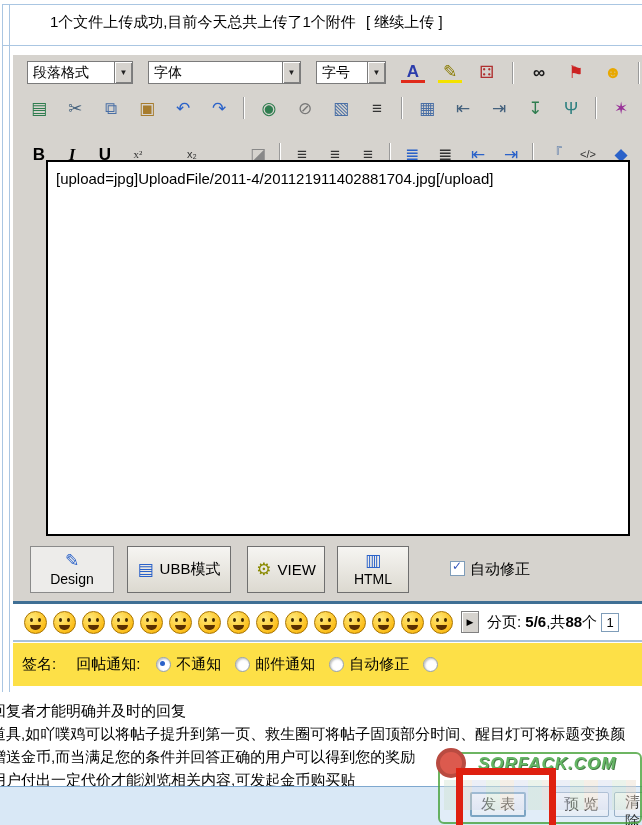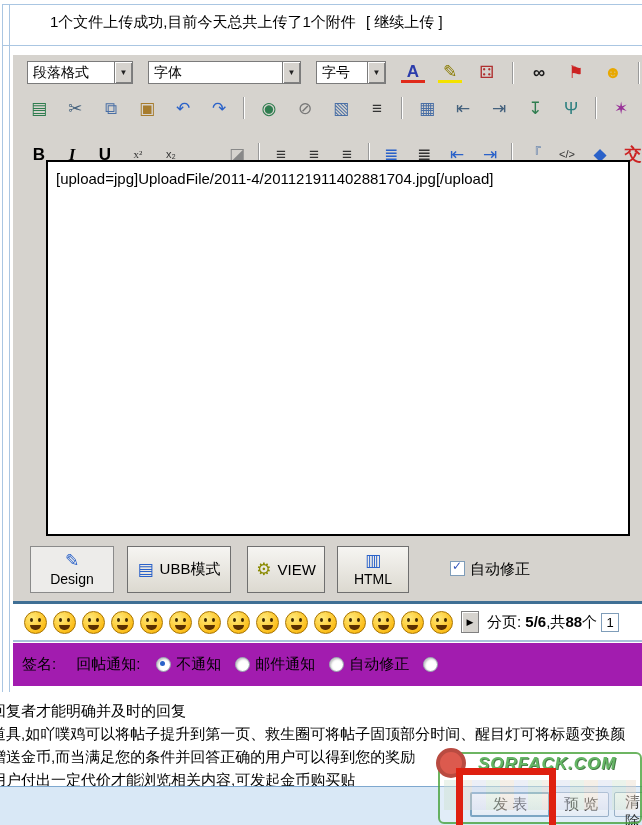--- a/index.html
+++ b/index.html
@@ -67,38 +67,38 @@
     border-radius:0 0 10px 10px;background:#5a3000;}
   .morebtn{flex:0 0 auto;width:16px;height:20px;background:#d6d3ce;border:1px solid #808080;
     box-shadow:inset 1px 1px 0 #fff;display:flex;align-items:center;justify-content:center;
     font-size:9px;margin:0 8px 0 2px;cursor:pointer;}
   .pag{font-size:15px;}
   .pag b{font-weight:bold;}
   .pageinput{width:16px;height:17px;border:1px solid #7f9db9;font-size:13px;text-align:center;
     margin-left:4px;padding:0;}
 
   .sepline2{left:13px;top:640px;width:629px;height:2px;background:#a9c2da;}
-  .sigrow{left:13px;top:643px;width:629px;height:43px;background:#a21caf;display:flex;
+  .sigrow{left:13px;top:643px;width:629px;height:43px;background:#fde047;display:flex;
     align-items:center;padding-left:9px;box-sizing:border-box;font-size:15px;white-space:nowrap;overflow:hidden;}
   .radio{display:inline-block;width:13px;height:13px;border-radius:50%;background:#fff;
     border:1px solid #95a0ab;box-shadow:inset 1px 1px 2px rgba(0,0,0,.25);position:relative;
     vertical-align:-2px;margin:0 5px 0 14px;cursor:pointer;}
   .radio.checked:after{content:"";position:absolute;left:3px;top:3px;width:5px;height:5px;
     border-radius:50%;background:#2b62c9;}
   .grouplabel{margin-right:2px;}
   .notifylabel{margin-left:18px;}
 
   .info{left:-9px;top:699px;width:690px;font-size:15px;line-height:23px;}
   .info div{white-space:nowrap;}
 
   .footbar{left:0;top:786px;width:642px;height:39px;background:#d9e8f6;border-top:1px solid #7ea8cf;box-sizing:border-box;}
   .fbtn{position:absolute;top:792px;height:25px;background:linear-gradient(#ffffff,#dde6f2);
     border:1px solid #7f9db9;border-radius:2px;font-size:15px;padding:0 10px;cursor:pointer;
     font-family:"Liberation Sans","DejaVu Sans",sans-serif;}
-  .fbtn.primary{border:2px solid #5b8fb4;padding:0 21px;}
+  .fbtn.primary{border:2px solid #5b8fb4;padding:0 9px;}
 
   .watermark{left:438px;top:752px;width:204px;height:72px;z-index:8;opacity:.8;pointer-events:none;}
   .wm-box{position:absolute;inset:0;border:2px solid #49a33c;border-radius:6px;background:rgba(255,255,255,.25);}
   .wm-disc{position:absolute;left:-2px;top:-4px;width:30px;height:30px;border-radius:50%;
     background:#d43222;border:4px solid #a81f12;box-sizing:border-box;}
   .wm-text{position:absolute;left:40px;top:2px;font-size:17px;font-weight:bold;font-style:italic;
     letter-spacing:1px;color:#3fa53f;text-shadow:1px 1px 0 #1c5c1c;}
   .wm-strip{position:absolute;left:6px;top:28px;width:192px;height:30px;opacity:.55;
     background:repeating-linear-gradient(90deg,#cfe3d0 0 14px,#e8d9c8 14px 28px,#d3d9ec 28px 42px);}
 
@@ -169,21 +169,21 @@
           <span class="icon" style="color: rgb(153, 51, 153);">✶</span>
         </span>
     </div>
 
     <div class="trow row3">
       <span style="display:flex;align-items:center;column-gap:9px;">
           <span class="icon bold" style="color: rgb(0, 0, 0);">B</span>
           <span class="icon bold italic" style="color: rgb(0, 0, 0);">I</span>
           <span class="icon bold underline" style="color: rgb(0, 0, 0);">U</span>
           <span class="icon small" style="color: rgb(51, 51, 51); font-family: Liberation Serif, serif;">x²</span>
-          <span class="icon small" style="color: rgb(51, 51, 51);">x₂</span>
+          <span class="icon small" style="color: rgb(51, 51, 51); margin-left: 21px;">x₂</span>
           <span class="icon small strike" style="color: rgb(51, 51, 51); margin-top: 24px;">ABC</span>
           <span class="icon" style="color: rgb(136, 136, 136);">◪</span>
           <span class="sep"></span>
           <span class="icon bold" style="color: rgb(51, 51, 51);">≡</span>
           <span class="icon bold" style="color: rgb(51, 51, 51);">≡</span>
           <span class="icon bold" style="color: rgb(51, 51, 51);">≡</span>
           <span class="sep"></span>
           <span class="icon" style="color: rgb(43, 98, 201);">≣</span>
           <span class="icon" style="color: rgb(51, 51, 51);">≣</span>
           <span class="icon" style="color: rgb(43, 98, 201);">⇤</span>

